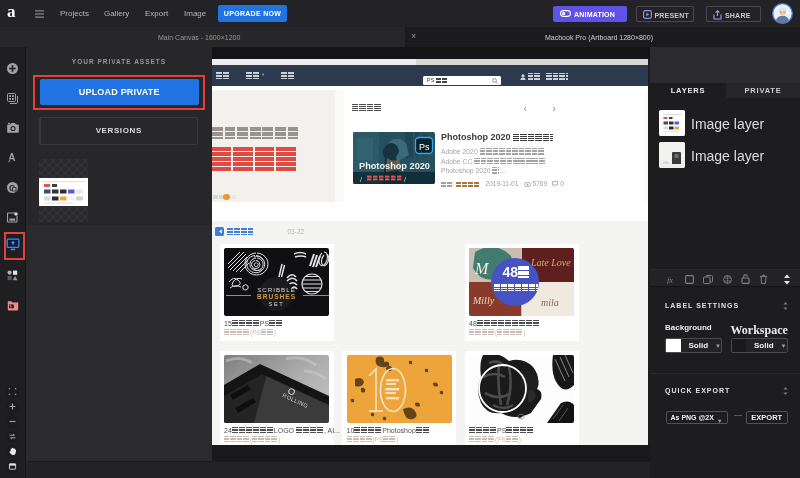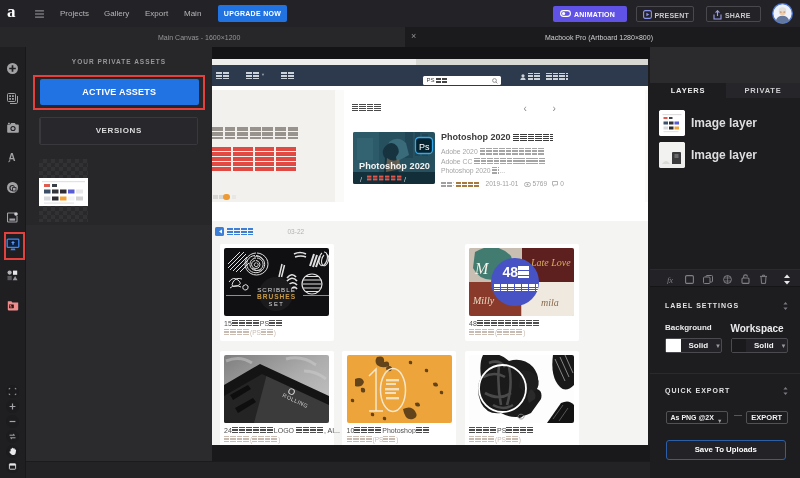--- a/index.html
+++ b/index.html
@@ -48,21 +48,21 @@
 .gcard svg.abs{border-radius:2px;}
 .cap{position:absolute;left:4.5px;font-size:7px;color:#4e4e4e;white-space:nowrap;overflow:hidden;}
 .meta{position:absolute;left:4.5px;font-size:6.5px;color:#c9bcb2;white-space:nowrap;}
 
 #rpanel{left:650px;top:47px;width:150px;height:431px;background:#1d1d20;margin-top:36px;}
 #rtabs{position:absolute;left:0;top:0;width:150px;height:15px;background:#26262a;}
 #rtabL{position:absolute;left:0;top:0;width:76px;height:15px;background:#1d1d20;color:#ededee;text-align:center;font-size:7.5px;font-weight:bold;letter-spacing:.8px;line-height:15px;}
 #rtabR{position:absolute;left:76px;top:0;width:74px;height:15px;color:#cfcfd2;text-align:center;font-size:7.5px;font-weight:bold;letter-spacing:.8px;line-height:15px;}
 .lrow{position:absolute;left:0;width:150px;height:32px;}
 .lthumb{position:absolute;left:9px;top:3px;width:26px;height:26px;background:#fff;border-radius:2.5px;overflow:hidden;}
-.lname{position:absolute;left:41px;top:9px;font-size:12px;font-weight:bold;color:#dededf;}
+.lname{position:absolute;left:41px;top:9px;font-size:14px;font-weight:normal;color:#dededf;}
 #lictray{position:absolute;left:0;top:186px;width:150px;height:18px;background:#232327;border-top:1px solid #2b2b2f;border-bottom:1px solid #151517;}
 .sechead{position:absolute;left:15px;font-size:7px;font-weight:bold;letter-spacing:1px;color:#e2e2e4;}
 .ctl{position:absolute;top:255px;height:15px;border:1px solid #4a4a4f;border-radius:2px;display:flex;align-items:center;background:#232327;}
 .swatch{width:14.5px;height:13px;}
 .ctl .stxt{font-size:8px;font-weight:bold;color:#f2f2f3;margin-left:8px;}
 .caret{font-size:6px;color:#9a9a9e;margin-left:7px;}
 .bigbtn{position:absolute;left:15.5px;width:120.5px;height:19.5px;background:#222227;border:1px solid #2d5fa8;border-radius:3px;color:#fff;font-size:7.8px;font-weight:bold;text-align:center;}
 
 .redbox{position:absolute;border:2.5px solid #e2413d;background:transparent;}
 
@@ -85,21 +85,21 @@
     <svg class="abs" style="left:34.5px;top:9.5px;" width="9" height="8" viewBox="0 0 10 9">
         <g stroke="#9a9a9d" stroke-width="1.2">
           <line x1="0" y1="1" x2="10" y2="1"></line>
           <line x1="0" y1="4.5" x2="10" y2="4.5"></line>
           <line x1="0" y1="8" x2="10" y2="8"></line>
         </g>
       </svg>
     <div class="menuitem" style="left:60px;">Projects</div>
     <div class="menuitem" style="left:104px;">Gallery</div>
     <div class="menuitem" style="left:145px;">Export</div>
-    <div class="menuitem" style="left:184px;">Main</div>
+    <div class="menuitem" style="left:184px;">Image</div>
     <div class="abs" id="upgrade">UPGRADE NOW</div>
     <div class="abs tbtn" id="anim">
       <svg class="abs" style="left:7px;top:4px;" width="11" height="7" viewBox="0 0 11 7">
           <rect x="0.6" y="0.6" width="9.8" height="5.8" rx="2.9" fill="none" stroke="#fff" stroke-width="1.1"></rect>
           <circle cx="3.6" cy="3.5" r="1.6" fill="#fff"></circle>
         </svg>
       <span style="position:absolute;left:21px;top:4.5px;font-size:7px;">ANIMATION</span>
     </div>
     <div class="abs tbtn" id="present">
       <svg class="abs" style="left:6px;top:3.2px;" width="9" height="9" viewBox="0 0 9 9">
@@ -210,21 +210,21 @@
         <path d="M4.6 6.8 V4.2 a0.7 0.7 0 0 1 1.4 0 V3.4 a0.7 0.7 0 0 1 1.4 0 V4 a0.7 0.7 0 0 1 1.4 0 V4.8 a0.7 0.7 0 0 1 1.3 0.4 L9.6 8.2 a2 2 0 0 1 -2 1.8 H6.8 a2 2 0 0 1 -1.6 -0.8 L3.6 7.4 a0.7 0.7 0 0 1 1 -1 Z" fill="#e8e8ea"></path>
       </svg>
     <svg class="abs" style="left:6px;top:412.5px;" width="13" height="13" viewBox="0 0 13 13">
         <circle cx="6.5" cy="6.5" r="6.5" fill="#1c1c1f"></circle>
         <rect x="3.4" y="3.8" width="6.2" height="5.4" rx="0.6" fill="none" stroke="#cfcfd2" stroke-width="1"></rect>
         <rect x="3.4" y="3.8" width="6.2" height="1.8" fill="#e8e8ea"></rect>
       </svg>
   </div>
   <div class="abs" id="lpanel">
     <div class="abs" id="ptitle">YOUR PRIVATE ASSETS</div>
-    <div class="abs" id="upassets">ACTIVE ASSETS</div>
+    <div class="abs" id="upassets">UPLOAD PRIVATE</div>
     <div class="abs" id="seg">
         <div class="b">VERSIONS</div>
       </div>
     <div class="abs" id="thumbchk">
       <svg class="abs" style="left:0;top:19px;" width="49" height="28" viewBox="0 0 49 28">
           <rect width="49" height="28" fill="#fff"></rect>
           <rect x="3" y="3" width="43" height="1.2" fill="#e2e2e2"></rect>
           <rect x="5" y="6" width="6" height="3" fill="#e05a50"></rect>
           <rect x="13" y="6" width="5" height="3" fill="#3a3f48"></rect>
           <rect x="5" y="11.5" width="6.5" height="4" fill="#3d4e68"></rect>
@@ -501,34 +501,33 @@
         </svg>
     </div>
     <div class="sechead" style="top:219px;">LABEL SETTINGS</div>
     <svg class="abs" style="left:133px;top:219px;" width="5" height="8" viewBox="0 0 5 8">
         <path d="M2.5 0 L4.6 2.6 H0.4 Z M2.5 8 L0.4 5.4 H4.6 Z" fill="#7a7a7e"></path>
       </svg>
     <svg class="abs" style="left:133px;top:304px;" width="5" height="8" viewBox="0 0 5 8">
         <path d="M2.5 0 L4.6 2.6 H0.4 Z M2.5 8 L0.4 5.4 H4.6 Z" fill="#7a7a7e"></path>
       </svg>
     <div class="abs" style="left:15px;top:240px;font-size:8px;font-weight:bold;color:#ececee;">Background</div>
-    <div class="abs" style="left:80.5px;top:240px;font-size:10px;font-weight:bold;color:#ececee;">Workspace</div>
+    <div class="abs" style="left:80.5px;top:240px;font-size:12px;font-weight:bold;color:#ececee;font-family:Liberation Serif, serif;">Workspace</div>
     <div class="ctl" style="left:15px;width:57px;">
         <div class="swatch" style="background:#fff;"></div>
         <div class="stxt">Solid</div>
         <div class="caret">▼</div>
       </div>
     <div class="ctl" style="left:80.5px;width:57px;">
         <div class="swatch" style="background:#1a1a1c;"></div>
         <div class="stxt">Solid</div>
         <div class="caret">▼</div>
       </div>
     <div class="abs" style="left:0;top:290px;width:150px;height:1px;background:#2a2a2e;"></div>
     <div class="sechead" style="top:304px;">QUICK EXPORT</div>
     <div class="abs" style="left:15.5px;top:327.5px;width:62px;height:13.5px;border:1px solid #515156;border-radius:2px;color:#f2f2f3;font-size:7px;font-weight:bold;line-height:12.5px;padding-left:4px;">As PNG @2X<span style="position:absolute;right:4px;top:3.5px;color:#aaaaae;font-size:5.5px;">▼</span></div>
     <div class="abs" style="left:84px;top:332px;width:8px;height:1px;background:#58585c;"></div>
     <div class="abs" style="left:95.5px;top:327.5px;width:42.5px;height:13.5px;border:1px solid #515156;border-radius:2px;color:#f2f2f3;font-size:7.5px;font-weight:bold;line-height:12px;text-align:center;">EXPORT</div>
-    <div class="bigbtn" style="top:357px;line-height:18px;">Save To Uploads</div>
     <div class="bigbtn" style="top:424.5px;height:6.5px;"></div>
   </div>
   <div class="redbox" style="left:33px;top:75px;width:172px;height:35px;"></div>
   <div class="redbox" style="left:4px;top:232px;width:21px;height:28px;"></div>
 </div>
 
 </body></html>

